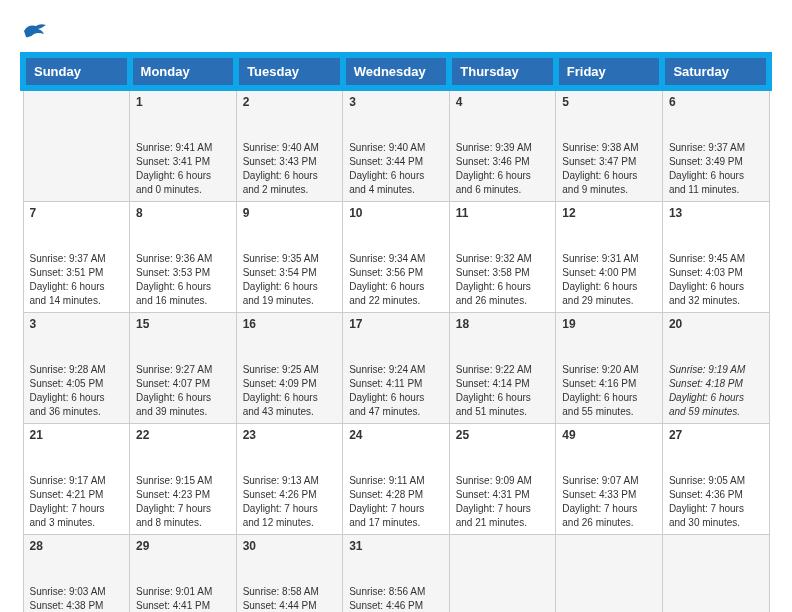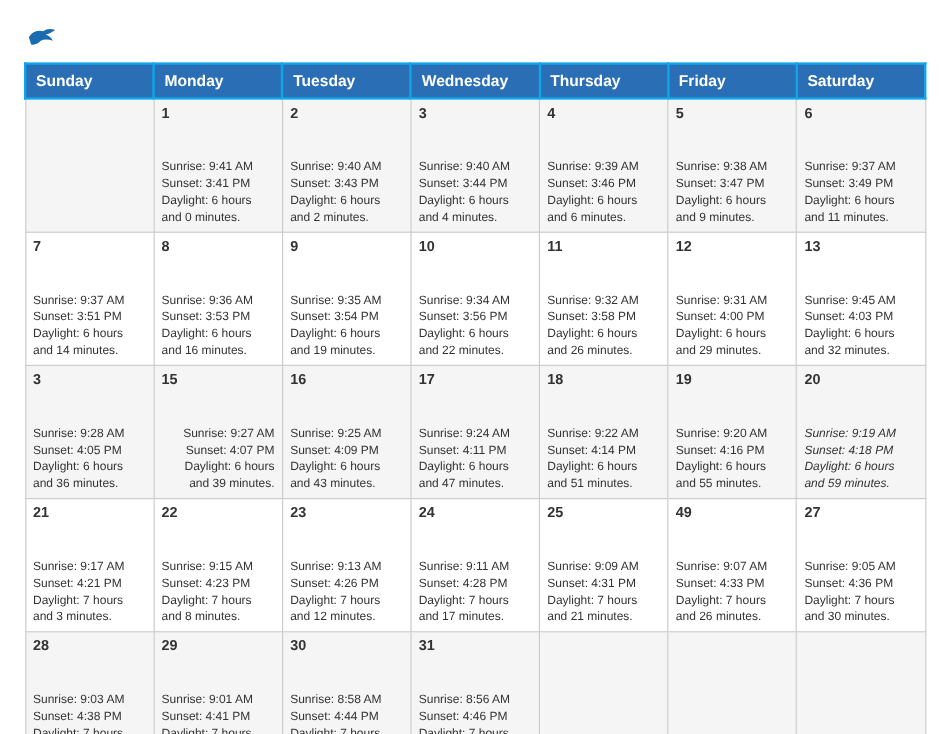--- a/index.html
+++ b/index.html
@@ -52,21 +52,21 @@
       border-collapse: collapse;
       table-layout: fixed;
     }
     thead tr th {
       background-color: #2a6eb5;
       color: #fff;
       font-size: 13px;
       font-weight: bold;
       padding: 6px 8px;
       text-align: left;
-      border: 2px solid #0ea5e9;
+      border: 6px solid #0ea5e9;
     }
     tbody tr td {
       border: 1px solid #ccc;
       vertical-align: top;
       padding: 4px 6px;
       font-size: 10.5px;
       color: #333;
       min-height: 80px;
       height: 90px;
     }
@@ -219,21 +219,21 @@
       <tr>
         <td>
           <span class="day-number">3</span>
           <div class="cell-info" style="white-space: pre-line;">Sunrise: 9:28 AM
 Sunset: 4:05 PM
 Daylight: 6 hours
 and 36 minutes.</div>
         </td>
         <td>
           <span class="day-number">15</span>
-          <div class="cell-info" style="white-space: pre-line; text-align: right;">Sunrise: 9:27 AM
+          <div class="cell-info" style="white-space: pre-line;">Sunrise: 9:27 AM
 Sunset: 4:07 PM
 Daylight: 6 hours
 and 39 minutes.</div>
         </td>
         <td>
           <span class="day-number">16</span>
           <div class="cell-info" style="white-space: pre-line;">Sunrise: 9:25 AM
 Sunset: 4:09 PM
 Daylight: 6 hours
 and 43 minutes.</div>

